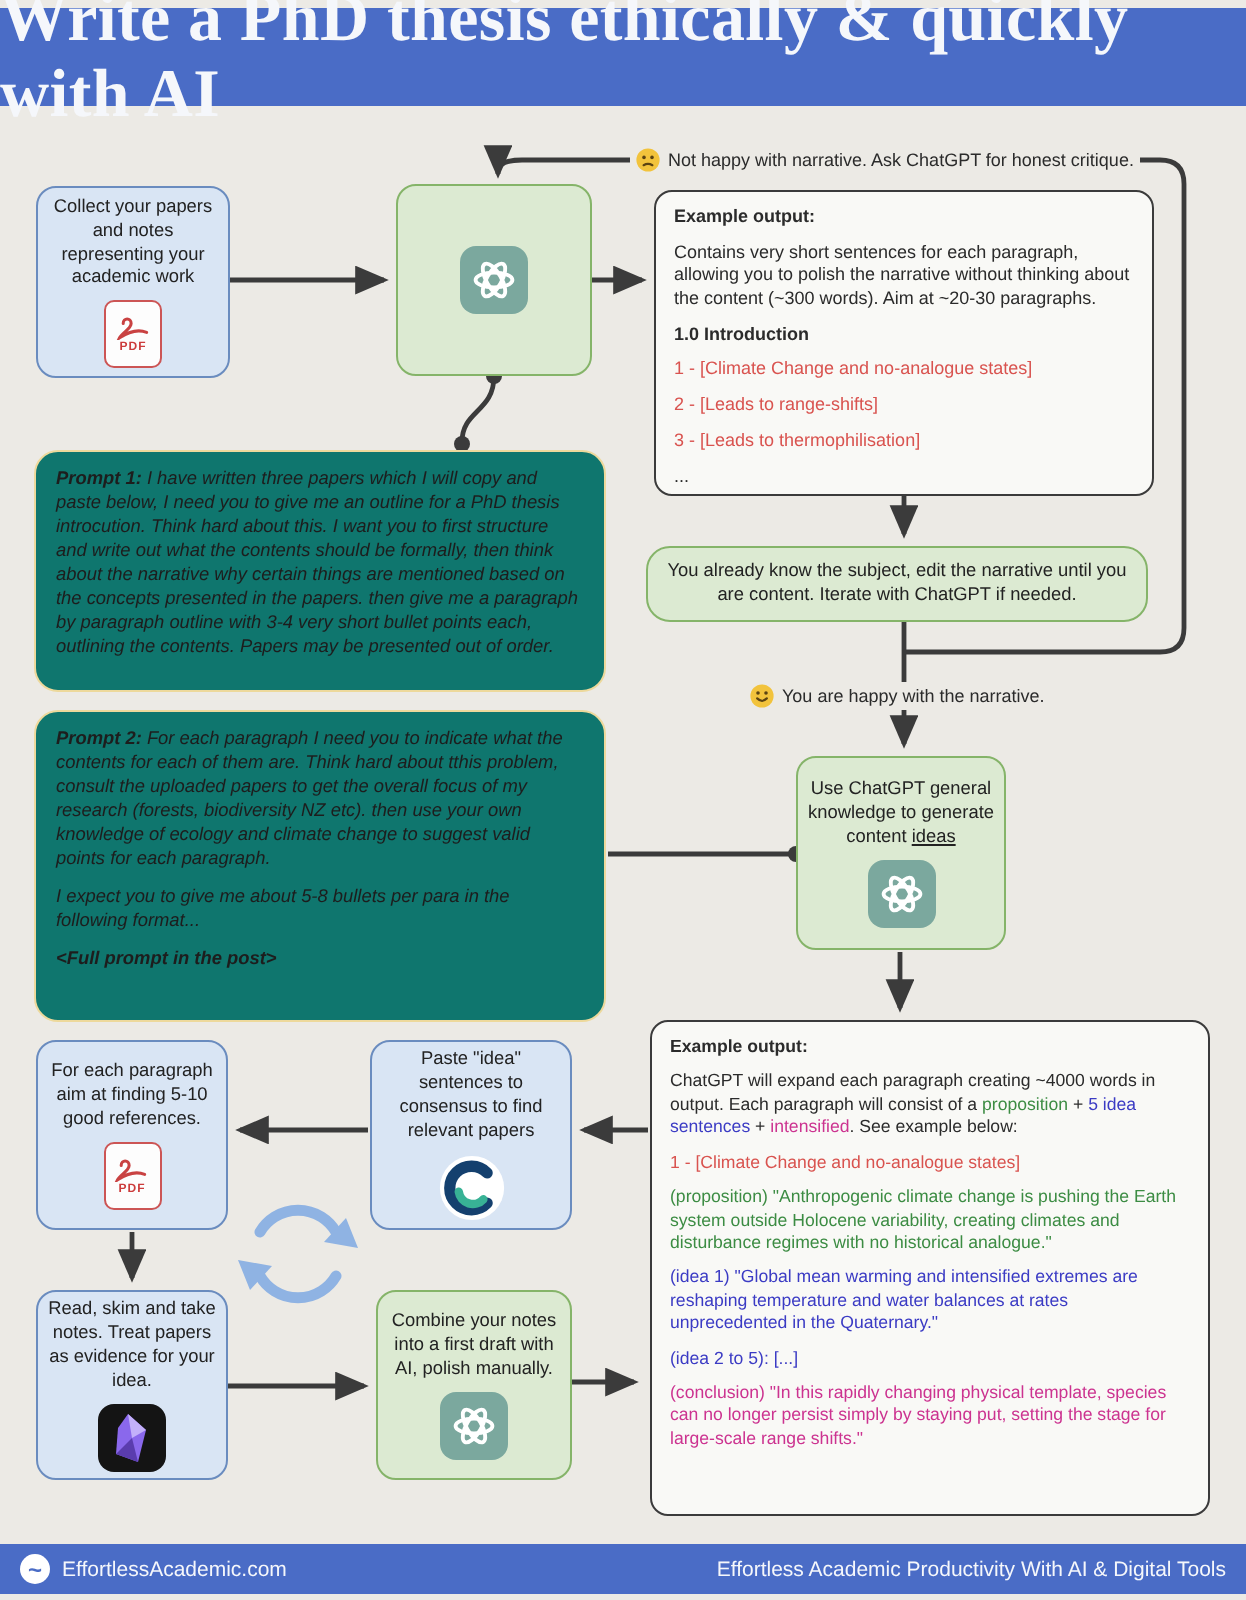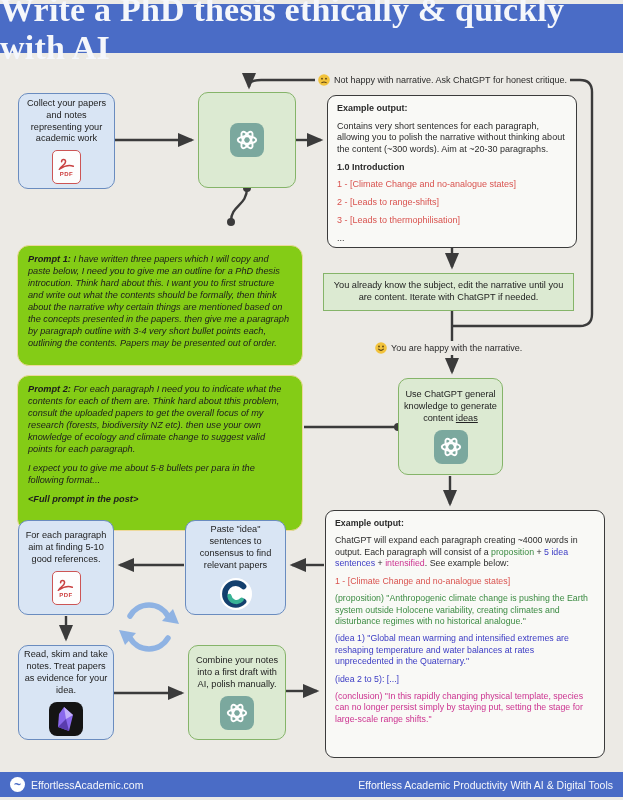--- a/index.html
+++ b/index.html
@@ -34,23 +34,23 @@
   }
   .box.blue{background:#d9e5f4; border:1.5px solid #6a8cbf;}
   .box.green{background:#dcead2; border:1.5px solid #85b469;}
   .note{
     position:absolute; background:#f9f9f6; border:1.7px solid #3b3b3b; border-radius:9px;
     box-sizing:border-box; padding:7px 9px; font-size:9px; line-height:1.3; text-align:left; color:#2b2b2b;
   }
   .note p{margin:0 0 6px 0;}
   .note .ttl{font-weight:700;}
   .prompt{
-    position:absolute; background:#84cc16; border:1px solid #edd99c; border-radius:12px;
+    position:absolute; background:#0f766e; border:1px solid #edd99c; border-radius:12px;
     box-sizing:border-box; padding:7px 10px; font-size:9.2px; line-height:1.31;
-    font-style:italic; color:#1d1d1d; text-align:left;margin-top:20px;
+    font-style:italic; color:#1d1d1d; text-align:left;
   }
   .prompt p{margin:0 0 7px 0;}
   .prompt .plead{font-weight:700;}
   .prompt .pbold{font-weight:700;}
   .red{color:#d9534f;}
   .tg{color:#3c8c43;}
   .tb{color:#3b3bc4;}
   .tm{color:#cc3390;}
   .u{text-decoration:underline;}
   .m0{margin:0;}
@@ -171,21 +171,21 @@
   <div class="prompt zbox" style="left:17px; top:225px; width:286px; height:121px;">
     <p class="m0"><span class="plead">Prompt 1:</span><span> I have written three papers which I will copy and paste below, I need you to give me an outline for a PhD thesis introcution. Think hard about this. I want you to first structure and write out what the contents should be formally, then think about the narrative why certain things are mentioned based on the concepts presented in the papers. then give me a paragraph by paragraph outline with 3-4 very short bullet points each, outlining the contents. Papers may be presented out of order.</span></p>
   </div>
 
   <div class="prompt zbox" style="left:17px; top:355px; width:286px; height:156px;">
     <p><span class="plead">Prompt 2:</span><span> For each paragraph I need you to indicate what the contents for each of them are. Think hard about tthis problem, consult the uploaded papers to get the overall focus of my research (forests, biodiversity NZ etc). then use your own knowledge of ecology and climate change to suggest valid points for each paragraph.</span></p>
     <p class="m0">I expect you to give me about 5-8 bullets per para in the following format...</p>
     <p class="m0 pbold">&lt;Full prompt in the post&gt;</p>
   </div>
 
-  <div class="box green zbox" style="left:323px; top:273px; width:251px; height:38px; border-radius:0;">
+  <div class="box green zbox" style="left:323px; top:273px; width:251px; height:38px; border-radius:12px;">
     <div>You already know the subject, edit the narrative until you are content. Iterate with ChatGPT if needed.</div>
   </div>
 
   <div class="box green zbox" style="left:398px; top:378px; width:105px; height:97px;">
     <div><span>Use ChatGPT general knowledge to generate content </span><span class="u">ideas</span></div>
     <div class="gpt-icon">
       <svg width="26" height="26" viewBox="0 0 24 24">
         <g stroke="#ffffff" stroke-width="1.8" fill="none">
           <ellipse cx="12" cy="12" rx="8.5" ry="3.4"></ellipse>
           <ellipse cx="12" cy="12" rx="8.5" ry="3.4" transform="rotate(60 12 12)"></ellipse>

